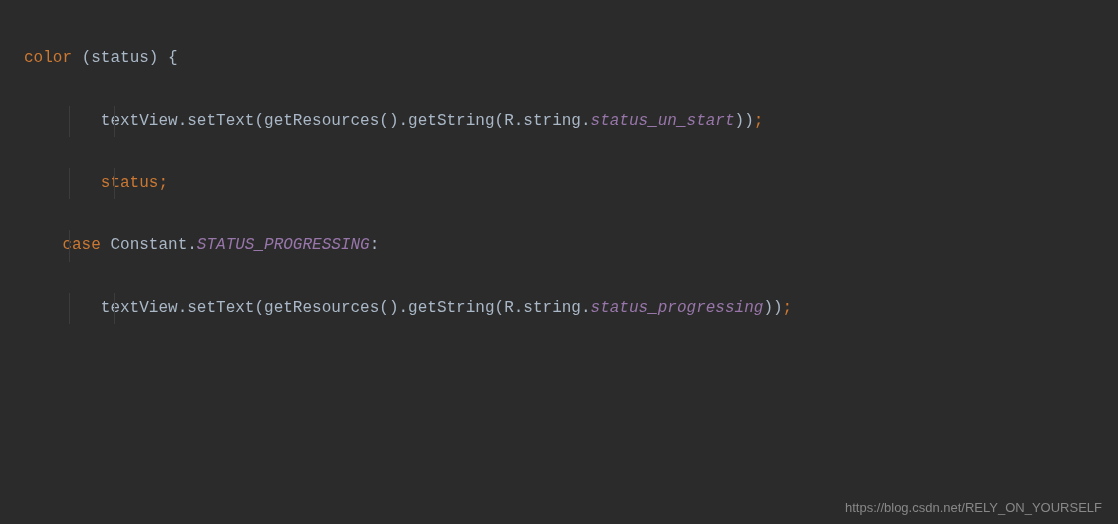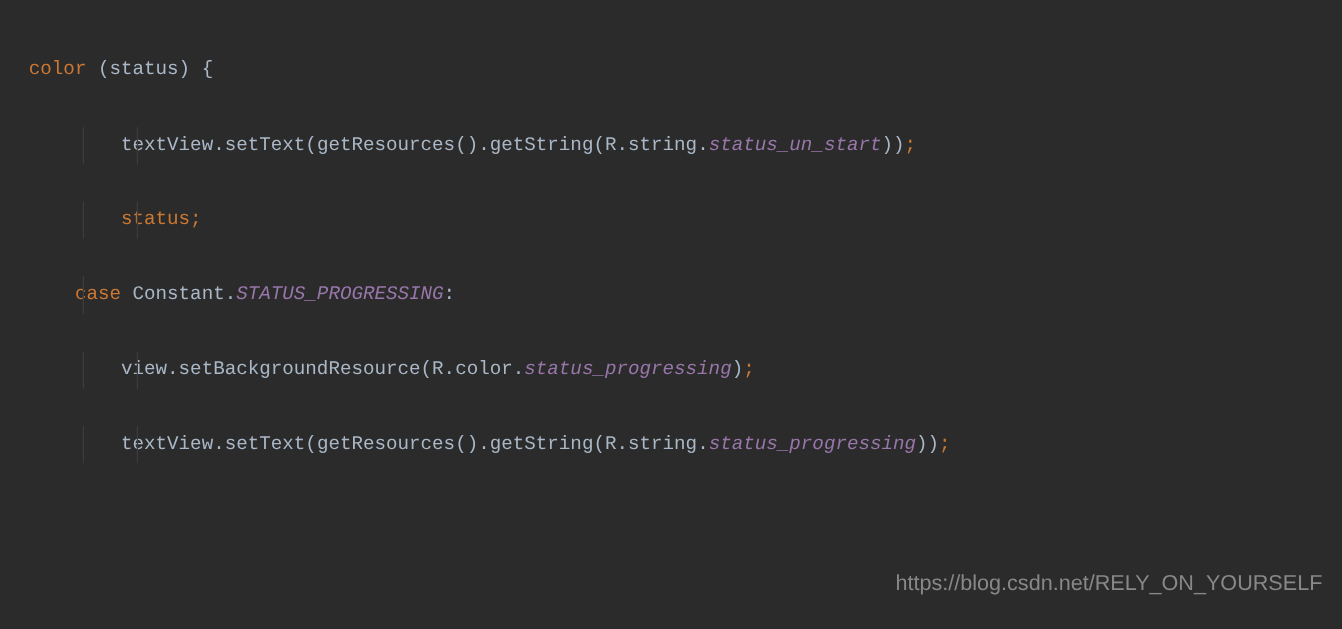--- a/index.html
+++ b/index.html
@@ -36,38 +36,37 @@
     }
     .kw { color: #cc7832; }
     .ident { color: #a9b7c6; text-align: right; }
     .const-ref { color: #9876aa; font-style: italic; }
     .paren { color: #a9b7c6; }
     .dot { color: #a9b7c6; }
     .semi { color: #cc7832; }
     .brace { color: #a9b7c6; }
     .watermark {
       position: absolute;
-      bottom: 20px;
+      bottom: 4px;
       right: 16px;
-      font-size: 18px;
+      font-size: 13px;
       color: #888;
       font-family: Arial, sans-serif;
     }
     .ig1 { left: 45px; }
     .ig2 { left: 90px; }
   </style>
 </head>
 <body>
 
 <div class="code-container">
 <span class="line"><span class="kw">color</span> <span class="paren">(</span><span class="ident">status</span><span class="paren">)</span> <span class="brace">{</span></span>
 <span class="line"><span class="indent-guide ig1"></span><span class="indent-guide ig2"></span>        <span class="ident">textView</span><span class="dot">.</span><span class="ident">setText</span><span class="paren">(</span><span class="ident">getResources</span><span class="paren">().</span><span class="ident">getString</span><span class="paren">(</span><span class="ident">R.string.</span><span class="const-ref">status_un_start</span><span class="paren">))</span><span class="semi">;</span></span>
 <span class="line"><span class="indent-guide ig1"></span><span class="indent-guide ig2"></span>        <span class="kw">status</span><span class="semi">;</span></span>
 <span class="line"><span class="indent-guide ig1"></span>    <span class="kw">case</span> <span class="ident">Constant</span><span class="dot">.</span><span class="const-ref">STATUS_PROGRESSING</span><span class="paren">:</span></span>
-<span class="line"><span class="indent-guide ig1"></span><span class="indent-guide ig2"></span>        <span class="ident">view</span><span class="dot">.</span><span class="ident">setBackgroundResource</span><span class="paren">(</span><span class="ident">R.color.</span><span class="const-ref">status_progressing</span><span class="paren">)</span><span class="semi">;</span></span>
 <span class="line"><span class="indent-guide ig1"></span><span class="indent-guide ig2"></span>        <span class="ident">textView</span><span class="dot">.</span><span class="ident">setText</span><span class="paren">(</span><span class="ident">getResources</span><span class="paren">().</span><span class="ident">getString</span><span class="paren">(</span><span class="ident">R.string.</span><span class="const-ref">status_progressing</span><span class="paren">))</span><span class="semi">;</span></span>
 
 
 
 
 
 
 </div>
 
 <div class="watermark">https://blog.csdn.net/RELY_ON_YOURSELF</div>

